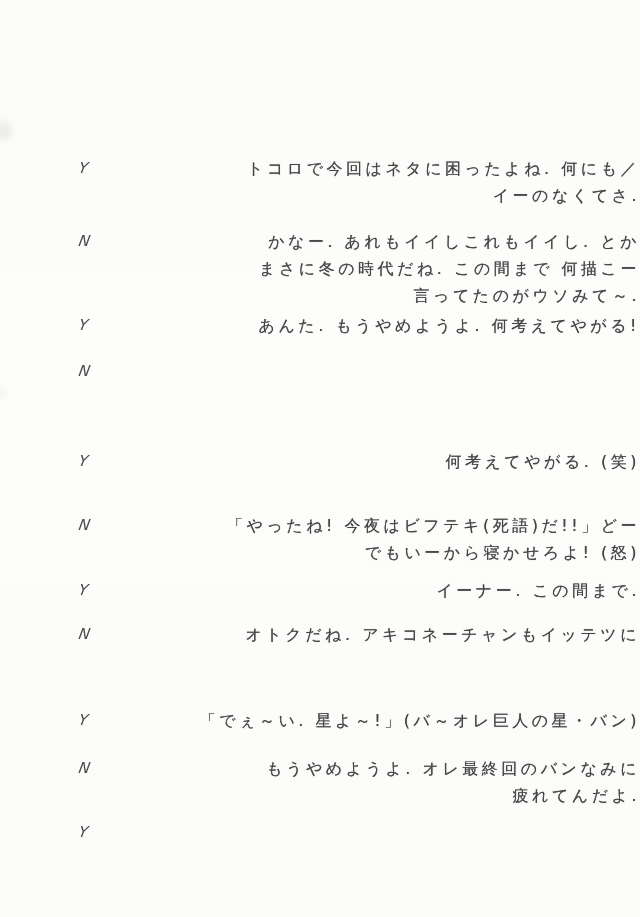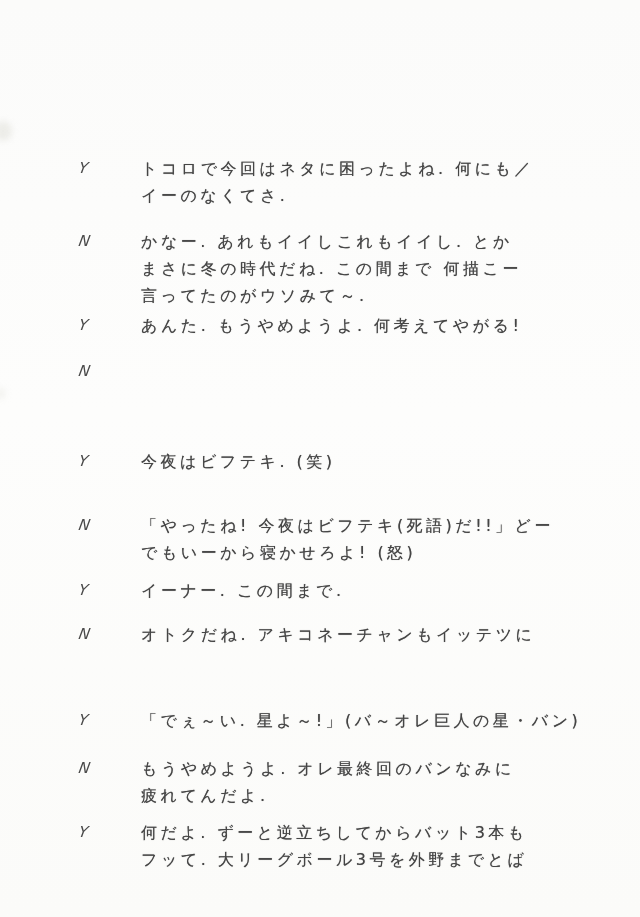--- a/index.html
+++ b/index.html
@@ -32,20 +32,21 @@
     transform: skewX(-10deg);
   }
   .lines { margin-left: 141px; }
   .line {
     font-size: 16px;
     line-height: 27px;
     letter-spacing: 3.5px;
     color: #454545;
     white-space: nowrap;
     text-shadow: 0 0 0.7px rgba(70,70,70,0.75);
+    text-align: right;
   }
 </style>
 </head>
 <body>
 
 <div class="scan-page"></div>
 <div class="smudge s1"></div>
 <div class="smudge s2"></div>
 
 <div class="block" style="top:155px">
@@ -72,21 +73,21 @@
   </div>
 </div>
 
 <div class="block" style="top:358px">
   <span class="speaker">N</span>
 </div>
 
 <div class="block" style="top:448px">
   <span class="speaker">Y</span>
   <div class="lines">
-    <div class="line">今夜はビフテキ. (笑)</div>
+    <div class="line">何考えてやがる. (笑)</div>
   </div>
 </div>
 
 <div class="block" style="top:512px">
   <span class="speaker">N</span>
   <div class="lines">
     <div class="line">「やったね! 今夜はビフテキ(死語)だ!!」どー</div>
     <div class="line">でもいーから寝かせろよ! (怒)</div>
   </div>
 </div>
@@ -115,17 +116,13 @@
 <div class="block" style="top:755px">
   <span class="speaker">N</span>
   <div class="lines">
     <div class="line">もうやめようよ. オレ最終回のバンなみに</div>
     <div class="line">疲れてんだよ.</div>
   </div>
 </div>
 
 <div class="block" style="top:819px">
   <span class="speaker">Y</span>
-  <div class="lines">
-    <div class="line">何だよ. ずーと逆立ちしてからバット3本も</div>
-    <div class="line">フッて. 大リーグボール3号を外野までとば</div>
-  </div>
 </div>
 
 </body></html>

